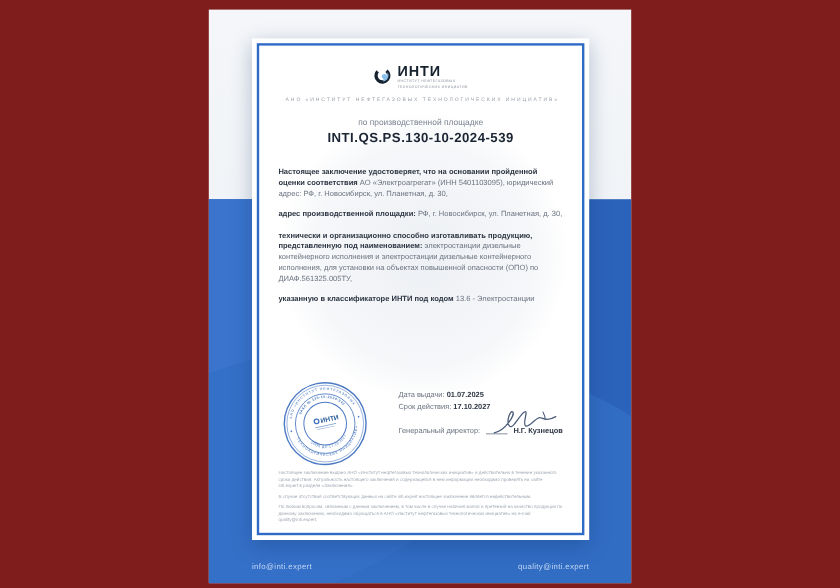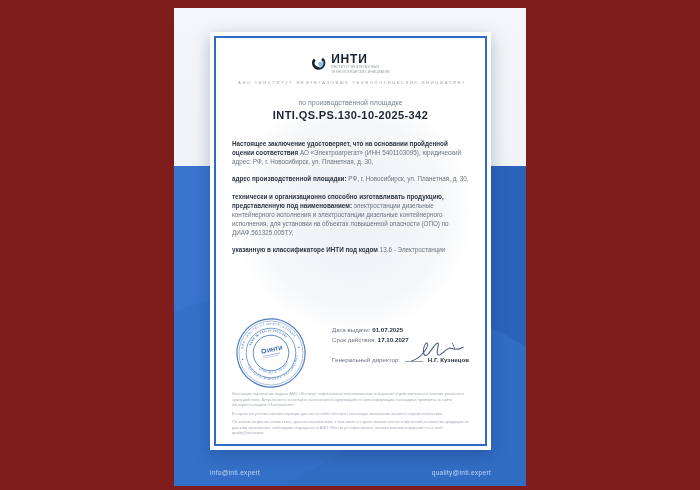--- a/index.html
+++ b/index.html
@@ -94,21 +94,21 @@
           </div>
 
           <div class="org-divider">
             <span class="rule"></span>
             <span class="org-text">АНО «ИНСТИТУТ НЕФТЕГАЗОВЫХ ТЕХНОЛОГИЧЕСКИХ ИНИЦИАТИВ»</span>
             <span class="rule"></span>
           </div>
 
           <div class="title-block">
             <div class="title-sub">по производственной площадке</div>
-            <div class="title-num">INTI.QS.PS.130-10-2025-342</div>
+            <div class="title-num">INTI.QS.PS.130-10-2024-539</div>
           </div>
 
           <div class="body-text">
             <p class="para"><span class="b">Настоящее заключение удостоверяет, что на основании пройденной оценки соответствия</span><span> АО «Электроагрегат» (ИНН 5401103095), юридический адрес: РФ, г. Новосибирск, ул. Планетная, д. 30,</span></p>
             <p class="para"><span class="b">адрес производственной площадки:</span><span> РФ, г. Новосибирск, ул. Планетная, д. 30,</span></p>
             <p class="para"><span class="b">технически и организационно способно изготавливать продукцию, представленную под наименованием:</span><span> электростанции дизельные контейнерного исполнения и электростанции дизельные контейнерного исполнения, для установки на объектах повышенной опасности (ОПО) по ДИАФ.561325.005ТУ,</span></p>
             <p class="para"><span class="b">указанную в классификаторе ИНТИ под кодом</span><span> 13.6 - Электростанции</span></p>
           </div>
 
           <div class="sig-row">

